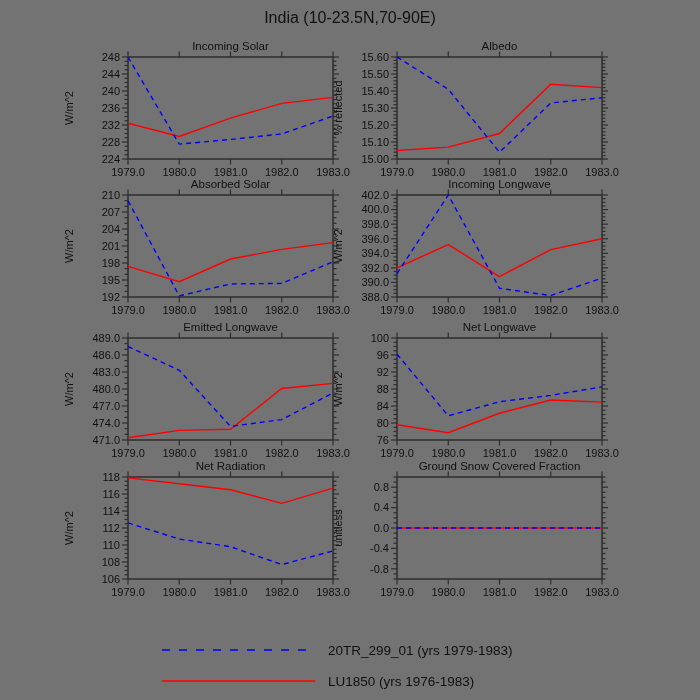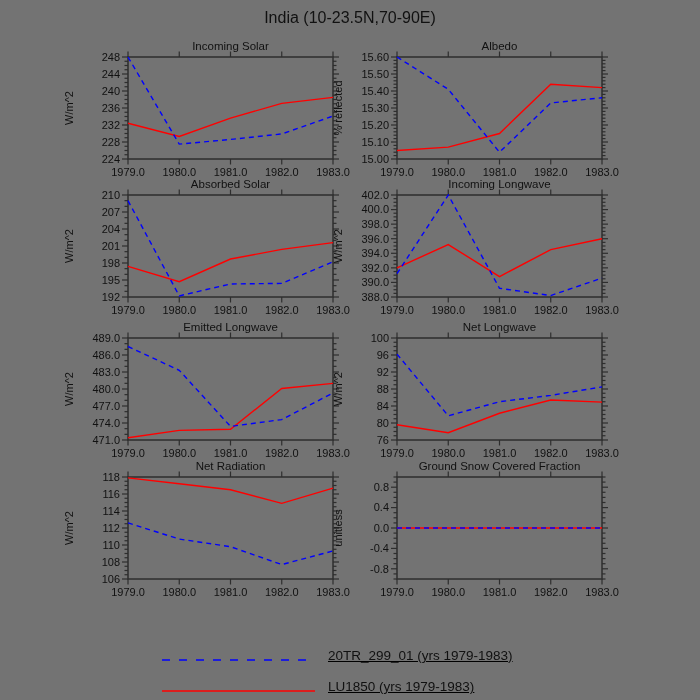--- a/index.html
+++ b/index.html
@@ -11,21 +11,21 @@
   .pos-0{left:60px;top:35px;}  .pos-1{left:329px;top:35px;}
   .pos-2{left:60px;top:173px;} .pos-3{left:329px;top:173px;}
   .pos-4{left:60px;top:316px;} .pos-5{left:329px;top:316px;}
   .pos-6{left:60px;top:455px;} .pos-7{left:329px;top:455px;}
   .ctitle{font-size:11.5px;fill:#111;}
   .tlab{font-size:11px;fill:#111;}
   .ylab{font-size:11px;fill:#111;}
   .tick{stroke:#2e2e2e;stroke-width:1.2;}
   .frame{fill:none;stroke:#2e2e2e;stroke-width:1.5;}
   .legend{position:absolute;left:162px;top:637px;}
-  .legend-row{display:flex;align-items:flex-end;height:26px;margin-bottom:5px;text-decoration:underline;}
+  .legend-row{display:flex;align-items:center;height:26px;margin-bottom:5px;}
   .legend-swatch{width:153px;height:6px;margin-right:13px;flex:0 0 auto;}
   .legend-label{font-size:13.5px;color:#111;white-space:nowrap;}
 </style>
 </head>
 <body>
 
 <div id="canvas">
   <div class="main-title">India (10-23.5N,70-90E)</div>
 
   <svg class="chart pos-0" width="300" height="152" viewBox="0 0 300 152">
@@ -652,16 +652,16 @@
     <div class="legend-row">
       <svg class="legend-swatch" viewBox="0 0 153 6" width="153" height="6">
         <line x1="0" y1="3" x2="153" y2="3" stroke-width="1.4" stroke="#0000ff" stroke-dasharray="8,9"></line>
       </svg>
       <span class="legend-label">20TR_299_01 (yrs 1979-1983)</span>
     </div>
     <div class="legend-row">
       <svg class="legend-swatch" viewBox="0 0 153 6" width="153" height="6">
         <line x1="0" y1="3" x2="153" y2="3" stroke-width="1.4" stroke="#ff0000"></line>
       </svg>
-      <span class="legend-label">LU1850 (yrs 1979-1983)</span>
+      <span class="legend-label">LU1850 (yrs 1976-1983)</span>
     </div>
   </div>
 </div>
 
 </body></html>

